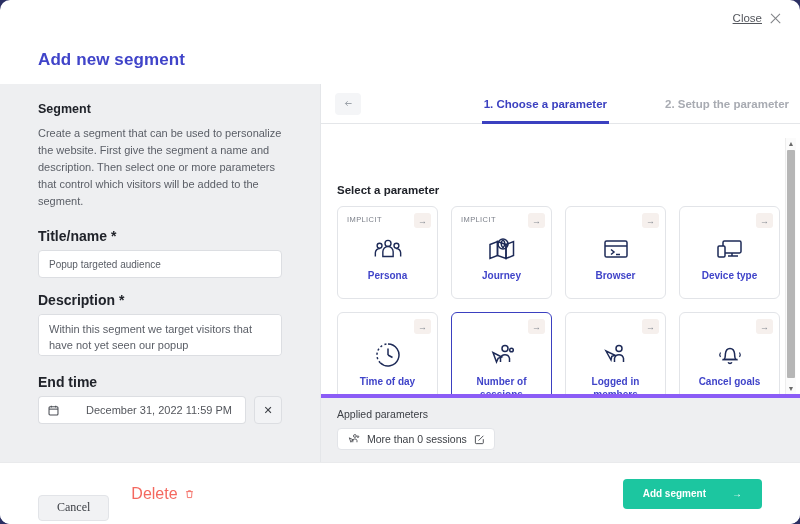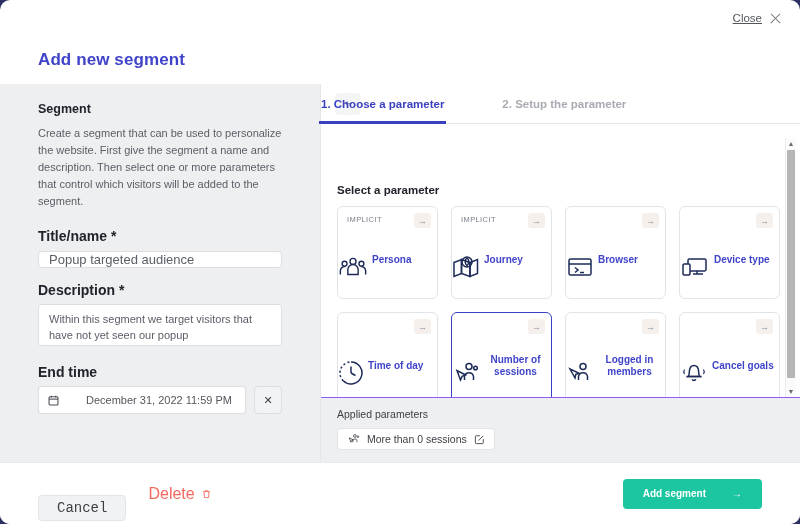--- a/index.html
+++ b/index.html
@@ -52,23 +52,23 @@
   .left {
     width: 320px; flex: 0 0 320px;
     background: #eeeff1;
     padding: 18px 38px 0 38px;
     overflow: hidden;
   }
   .sec-title { font-size: 12.5px; font-weight: bold; color: #20232a; margin-bottom: 9px; }
   .sec-desc { font-size: 11px; line-height: 1.55; color: #5a5e66; margin-bottom: 18px; }
   .field-label { font-size: 14px; font-weight: bold; color: #20232a; margin-bottom: 6px; display:block; }
   .input-box {
-    width: 100%; height: 17px;
+    width: 100%; height: 28px;
     background:#fff; border:1px solid #dcdee2; border-radius:4px;
-    font-family:"Liberation Sans", sans-serif; font-size:13px; color:#5a5e66;
+    font-family:"Liberation Sans", sans-serif; font-size:10px; color:#5a5e66;
     padding: 0 10px; outline:none;
   }
   .textarea-box {
     width:100%; height:42px; resize:none;
     background:#fff; border:1px solid #dcdee2; border-radius:4px;
     font-family:"Liberation Sans", sans-serif; font-size:11px; color:#5a5e66;
     padding:7px 10px; line-height:1.45; outline:none;
   }
   .field { margin-bottom: 14px; }
   .label-row { display:flex; align-items:center; justify-content:space-between; margin-bottom:6px; }
@@ -101,74 +101,74 @@
   .right { flex:1 1 auto; display:flex; flex-direction:column; min-width:0; background:#fff;
            border-left:1px solid #e4e6e9; }
   .steps {
     height:40px; flex:0 0 40px; display:flex; align-items:center;
     border-bottom:1px solid #e4e6e9; padding-left:14px; position:relative;
   }
   .back-btn {
     width:26px;height:22px;background:#f4f5f7;border-radius:4px;
     display:flex;align-items:center;justify-content:center;color:#9aa0a8;font-size:12px;cursor:pointer;
   }
-  .step-tabs { position:absolute; left:0; right:4px; display:flex; justify-content:flex-start; gap:58px; height:40px; align-items:center;}
+  .step-tabs { position:absolute; left:0; right:11px; display:flex; justify-content:flex-end; gap:58px; height:40px; align-items:center;}
   .step {
     font-size:11.5px; color:#a8abb2; height:40px; display:flex;align-items:center; cursor:pointer;
     position:relative; font-weight:bold;
   }
   .step.active { color:#3b40c0; }
   .step.active::after {
     content:""; position:absolute; left:-2px; right:-2px; bottom:0; height:2.5px; background:#3b40c0;
   }
 
   .param-scroll { flex:1 1 auto; position:relative; overflow:hidden; padding:16px 20px 0 16px; min-height:0;}
   .select-label { font-size:11.5px; font-weight:bold; color:#20232a; margin-bottom:10px;margin-top:44px; }
   .cards { display:grid; grid-template-columns:repeat(4, 1fr); gap:13px; }
   .card {
     height:93px; border:1px solid #e2e4e8; border-radius:6px; background:#fff;
-    position:relative; display:flex; align-items:center; cursor:pointer;
+    position:relative; display:flex; flex-direction:column; align-items:center; cursor:pointer;
     padding-top: 8px;
   }
   .card.selected { border:1.6px solid #3b40c0; }
   .implicit { position:absolute; left:9px; top:8px; font-size:7.5px; letter-spacing:.4px; color:#7c808a; }
   .card-arrow {
     position:absolute; right:6px; top:6px; width:17px;height:15px;border-radius:3px;
     background:#f6f0ed; color:#8a8f97; font-size:9px; display:flex;align-items:center;justify-content:center;
   }
   .card-icon { margin-top:20px; height:28px; display:flex;align-items:center;justify-content:center; color:#1d2a57;}
   .card-label { margin-top:7px; font-size:10px; color:#4044c9; font-weight:bold; text-align:center; line-height:1.25; padding:0 4px;}
 
   
   .sbar { position:absolute; right:4px; top:14px; bottom:0; width:11px; background:#fbfbfb; border-left:1px solid #ededed;}
   .sbar-arrow { height:11px; display:flex;align-items:center;justify-content:center;color:#6b6b6b;font-size:7px;cursor:pointer;}
   .sbar-arrow.bottom { position:absolute; bottom:0; left:0; right:0; }
   .sbar-thumb { position:absolute; left:1px; right:1px; top:12px; height:228px; background:#b6b6b6; border-radius:1px; cursor:pointer;}
 
   .applied {
-    flex:0 0 auto; background:#eeeff1; border-top:1px solid #8b5cf6;
+    flex:0 0 auto; background:#eeeff1; border-top:4px solid #8b5cf6;
     padding:10px 16px 12px 16px;
   }
   .applied-title { font-size:10.5px; color:#3d4046; margin-bottom:8px; }
   .chip {
     display:inline-flex; align-items:center; gap:7px; height:22px;
     background:#fff; border:1px solid #e2e4e8; border-radius:4px; padding:0 9px;
     font-size:10.5px; color:#3d4046; cursor:pointer;
   }
 
   
   .footer {
     height:62px; flex:0 0 62px; border-top:1px solid #e9eaec;
     display:flex; align-items:center; justify-content:space-between; padding:0 38px;
     background:#fff;
   }
   .footer-left { display:flex; align-items:center; gap:22px; }
   .btn-cancel {
     height:26px; padding:0 18px; background:#f1f2f4; border:1px solid #e2e4e8; border-radius:4px;
-    font-family:Liberation Mono, monospace; font-size:14px; color:#3d4046; cursor:pointer;margin-top:28px;
+    font-family:Liberation Serif, serif; font-size:12px; color:#3d4046; cursor:pointer;margin-top:28px;
   }
   .delete-link { display:flex; align-items:center; gap:6px; cursor:pointer; }
   .delete-text { font-size:16px; color:#f4685f; }
   .btn-add {
     height:30px; padding:0 20px; background:#1cc6a0; border:none; border-radius:4px;
     color:#fff; font-size:10px; font-weight:bold; font-family:"Liberation Sans", sans-serif;
     display:flex; align-items:center; gap:26px; cursor:pointer;
   }
   svg { display:block; }
 </style>

